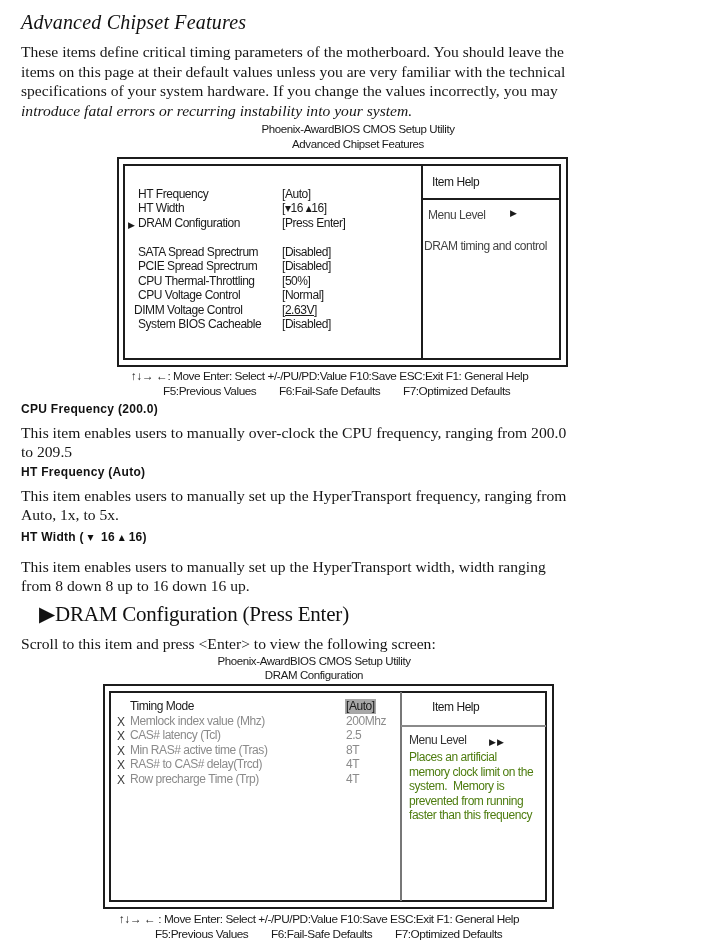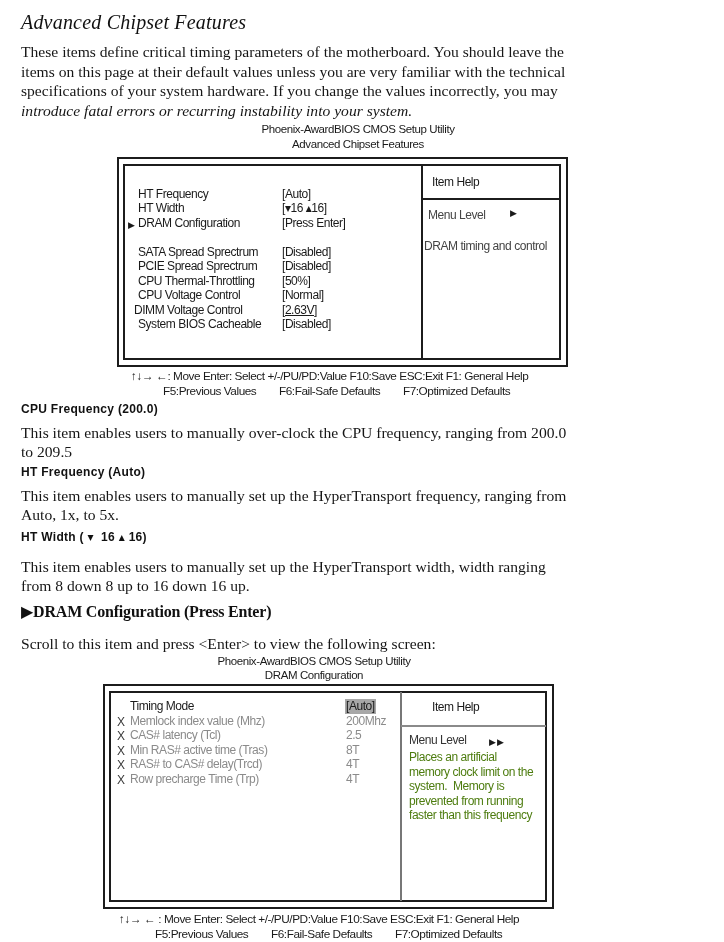--- a/index.html
+++ b/index.html
@@ -6,21 +6,21 @@
   body { width:724px; height:942px; position:relative; overflow:hidden; color:#111; }
   .abs { position:absolute; }
   .serif { font-family:"Liberation Serif", "DejaVu Serif", serif; }
   .sans { font-family:"Liberation Sans", "DejaVu Sans", sans-serif; }
 
   .title { left:21px; top:11px; font-size:20px; font-style:italic; font-weight:normal; letter-spacing:0.2px; }
   .para { left:21px; width:619px; font-size:15.6px; line-height:19.6px; text-align:justify; color:#161616; }
   .para.last { text-align:left; }
   .cap { width:724px; left:-4px; text-align:center; font-size:11.5px; letter-spacing:-0.4px; line-height:15px; color:#1a1a1a; }
   .h2 { left:21px; font-size:12px; font-weight:bold; letter-spacing:0.3px; }
-  .h2dram { left:21px; font-size:16px; font-weight:bold; letter-spacing:-0.2px; }
+  .h2dram { left:39px; font-size:21px; font-weight:normal; letter-spacing:-0.2px; }
 
   .outer { border:2px solid #1c1c1c; box-sizing:border-box; }
   .inner { border:2px solid #1c1c1c; box-sizing:border-box; }
   .vline { background:#1c1c1c; width:1.5px; }
   .hline { background:#1c1c1c; height:1.5px; }
 
   .bios { font-size:12px; letter-spacing:-0.45px; line-height:14.5px; color:#1a1a1a; white-space:nowrap; }
   .row { position:absolute; height:14.5px; }
   .val-hl { background:#a7a7a7; }
   .gray { color:#8b8b8b; }

